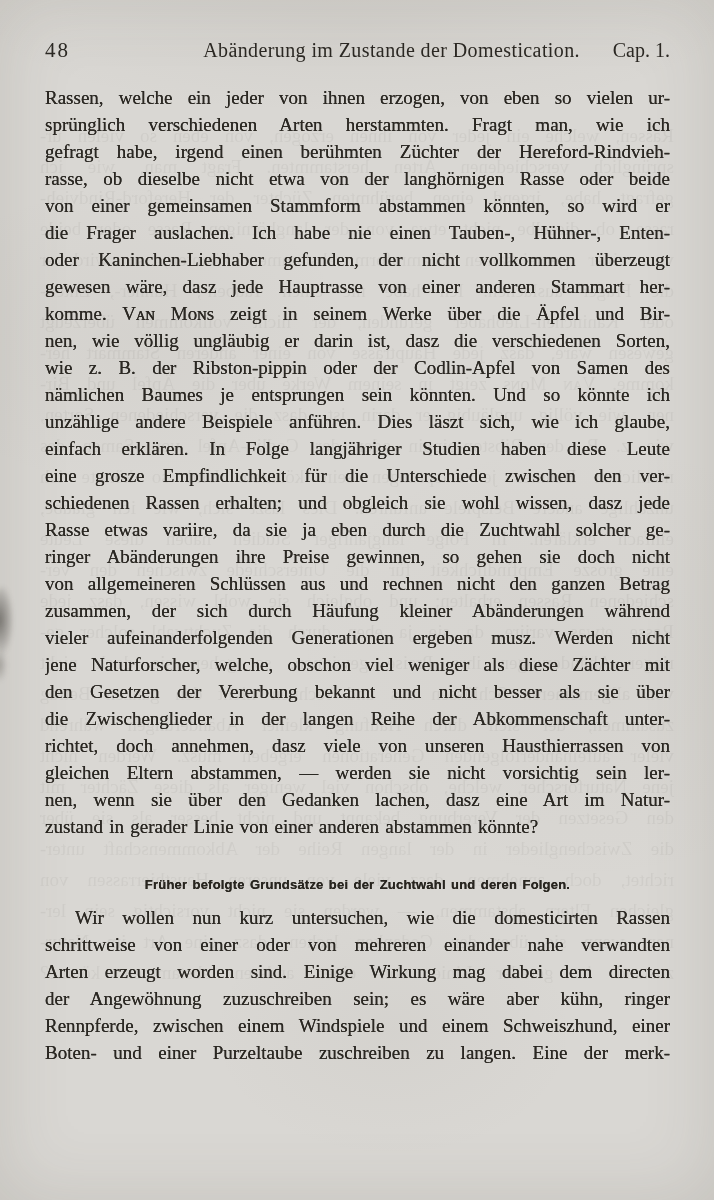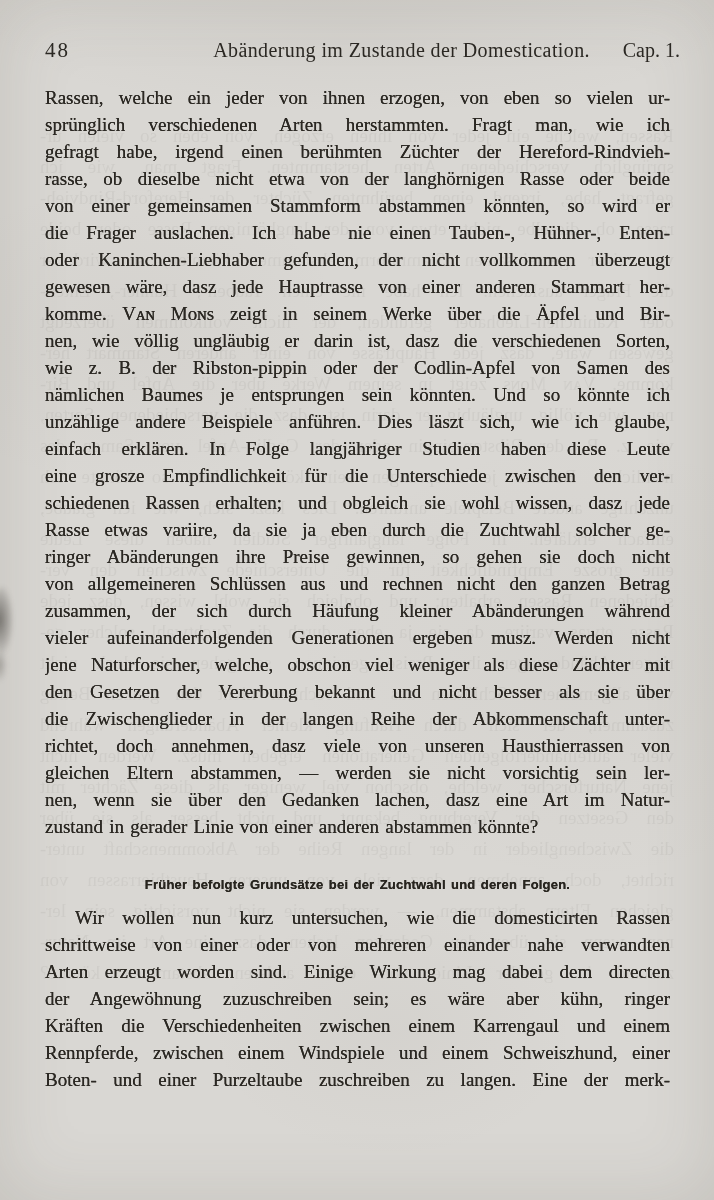--- a/index.html
+++ b/index.html
@@ -17,21 +17,21 @@
       radial-gradient(ellipse 420px 320px at 82% 55%, rgba(128,122,112,0.045), transparent 70%),
       radial-gradient(ellipse 260px 180px at 55% 86%, rgba(128,122,112,0.05), transparent 70%),
       radial-gradient(ellipse 500px 120px at 50% 2%, rgba(120,114,104,0.06), transparent 75%);
     box-shadow: inset 0 0 70px rgba(92,86,76,0.16);
     color: #2b2823;
     overflow: hidden;
   }
   
   .header {
     position: absolute;
-    top: 38px; left: 45px; right: 34px;
+    top: 38px; left: 45px; right: 44px;
     display: flex; align-items: baseline;
     font-family: "Liberation Serif", "DejaVu Serif", serif;
     font-size: 20px;
   }
   .pagenum { width: 90px; font-size: 21px; letter-spacing: 2px; }
   .running { flex: 1; text-align: right; letter-spacing: 0.4px; }
   .chap { width: 90px; text-align: right; }
   
   .ghost {
     position: absolute;
@@ -166,21 +166,20 @@
         <div class="line">zustand in gerader Linie von einer anderen abstammen könnte?</div>
       </div>
 
     <h2 class="heading">Früher befolgte Grundsätze bei der Zuchtwahl und deren Folgen.</h2>
 
     <div class="para para2 indent-first continues">
         <div class="line">Wir wollen nun kurz untersuchen, wie die domesticirten Rassen</div>
         <div class="line">schrittweise von einer oder von mehreren einander nahe verwandten</div>
         <div class="line">Arten erzeugt worden sind. Einige Wirkung mag dabei dem directen</div>
         <div class="line">der Angewöhnung zuzuschreiben sein; es wäre aber kühn, ringer</div>
-        <div class="line">Kräften die Verschiedenheiten zwischen einem Karrengaul und einem</div>
         <div class="line">Rennpferde, zwischen einem Windspiele und einem Schweiszhund, einer</div>
         <div class="line">Boten- und einer Purzeltaube zuschreiben zu langen. Eine der merk-</div>
       </div>
   </div>
 
   <div class="edge-blob"></div>
   <div class="edge-blob2"></div>
 
 </div>
 

